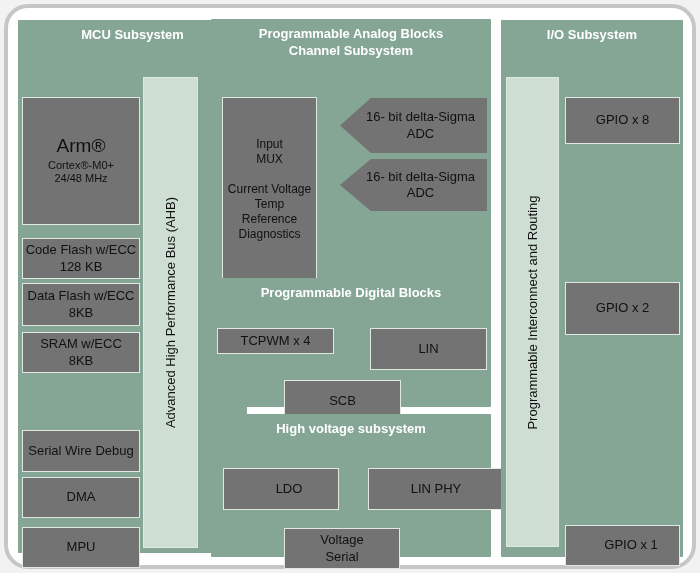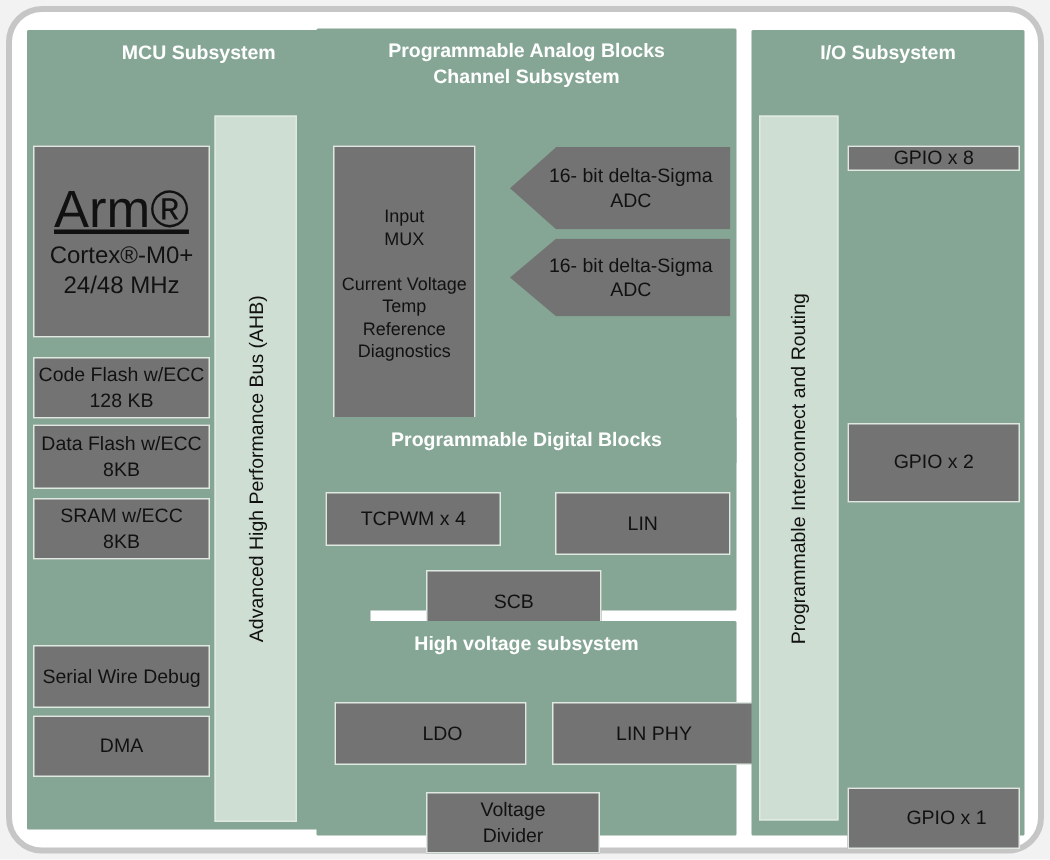--- a/index.html
+++ b/index.html
@@ -63,47 +63,47 @@
   }
   .vtext{
     transform:rotate(-90deg);
     white-space:nowrap;
     color:#111111;
     font-size:13px;
   }
   
   .p-mcu{left:18px;top:20px;width:186px;height:533px;padding-left:43px;}
   .b-cpu{left:4px;top:57px;width:118px;height:128px;}
-  .cpu-name{font-size:35px;line-height:1.1;text-decoration:underline;}
-  .cpu-details{font-size:16px;margin-top:2px;white-space:pre-line;}
+  .cpu-name{font-size:19px;line-height:1.1;}
+  .cpu-details{font-size:11px;margin-top:2px;white-space:pre-line;}
   .b-codeflash{left:4px;top:198px;width:118px;height:41px;}
   .b-dataflash{left:4px;top:243px;width:118px;height:43px;}
   .b-sram{left:4px;top:292px;width:118px;height:41px;}
   .b-swd{left:4px;top:390px;width:118px;height:42px;}
   .b-dma{left:4px;top:437px;width:118px;height:41px;}
   .b-mpu{left:4px;top:487px;width:118px;height:41px;}
   .b-ahb{left:125px;top:57px;width:55px;height:471px;}
   
   .p-analog{left:211px;top:19px;width:280px;height:290px;}
   .b-inputmux{left:11px;top:58px;width:95px;height:185px;font-size:12px;}
   .b-adc1{left:129px;top:59px;width:147px;height:55px;}
   .b-adc2{left:129px;top:120px;width:147px;height:52px;}
   .b-dsp{left:135px;top:178px;width:141px;height:65px;}
   .p-digital{left:211px;top:278px;width:280px;height:129px;}
-  .b-tcpwm{left:6px;top:30px;width:117px;height:36px;}
+  .b-tcpwm{left:6px;top:30px;width:117px;height:26px;}
   .b-lin{left:159px;top:30px;width:117px;height:42px;}
   .b-scb{left:73px;top:82px;width:117px;height:42px;}
   .p-hv{left:211px;top:414px;width:280px;height:143px;}
-  .b-ldo{left:12px;top:34px;width:128px;height:42px;padding-left:16px;}
+  .b-ldo{left:12px;top:34px;width:116px;height:42px;padding-left:16px;}
   .b-linphy{left:157px;top:34px;width:136px;height:42px;}
   .b-vdiv{left:73px;top:94px;width:116px;height:41px;}
   
   .p-io{left:501px;top:20px;width:182px;height:537px;}
   .b-routing{left:5px;top:57px;width:53px;height:470px;}
-  .b-gpio8{left:64px;top:57px;width:115px;height:17px;}
+  .b-gpio8{left:64px;top:57px;width:115px;height:47px;}
   .b-gpio2{left:64px;top:242px;width:115px;height:53px;}
   .b-gpio1{left:64px;top:485px;width:115px;height:41px;padding-left:17px;}
 </style>
 </head>
 <body>
 
 <div class="frame"></div>
 
 <div class="panel p-mcu">
   <div class="panel-title">MCU Subsystem</div>
@@ -113,20 +113,21 @@
 24/48 MHz</div>
   </div>
   <div class="block b-codeflash">Code Flash w/ECC
 128 KB</div>
   <div class="block b-dataflash">Data Flash w/ECC
 8KB</div>
   <div class="block b-sram">SRAM w/ECC
 8KB</div>
   <div class="block b-swd">Serial Wire Debug</div>
   <div class="block b-dma">DMA</div>
+  <div class="block b-mpu">MPU</div>
   <div class="vbar b-ahb">
     <span class="vtext">Advanced High Performance Bus (AHB)</span>
   </div>
 </div>
 
 <div class="panel p-analog">
   <div class="panel-title">Programmable Analog Blocks
 Channel Subsystem</div>
   <div class="block b-inputmux">Input
 MUX
@@ -146,21 +147,21 @@
   <div class="block b-tcpwm">TCPWM x 4</div>
   <div class="block b-scb">SCB</div>
   <div class="block b-lin">LIN</div>
 </div>
 
 <div class="panel p-hv">
   <div class="panel-title">High voltage subsystem</div>
   <div class="block b-ldo">LDO</div>
   <div class="block b-linphy">LIN PHY</div>
   <div class="block b-vdiv">Voltage
-Divider</div>
+Serial</div>
 </div>
 
 <div class="panel p-io">
   <div class="panel-title">I/O Subsystem</div>
   <div class="vbar b-routing">
     <span class="vtext">Programmable Interconnect and Routing</span>
   </div>
   <div class="block b-gpio8">GPIO x 8</div>
   <div class="block b-gpio2">GPIO x 2</div>
   <div class="block b-gpio1">GPIO x 1</div>

